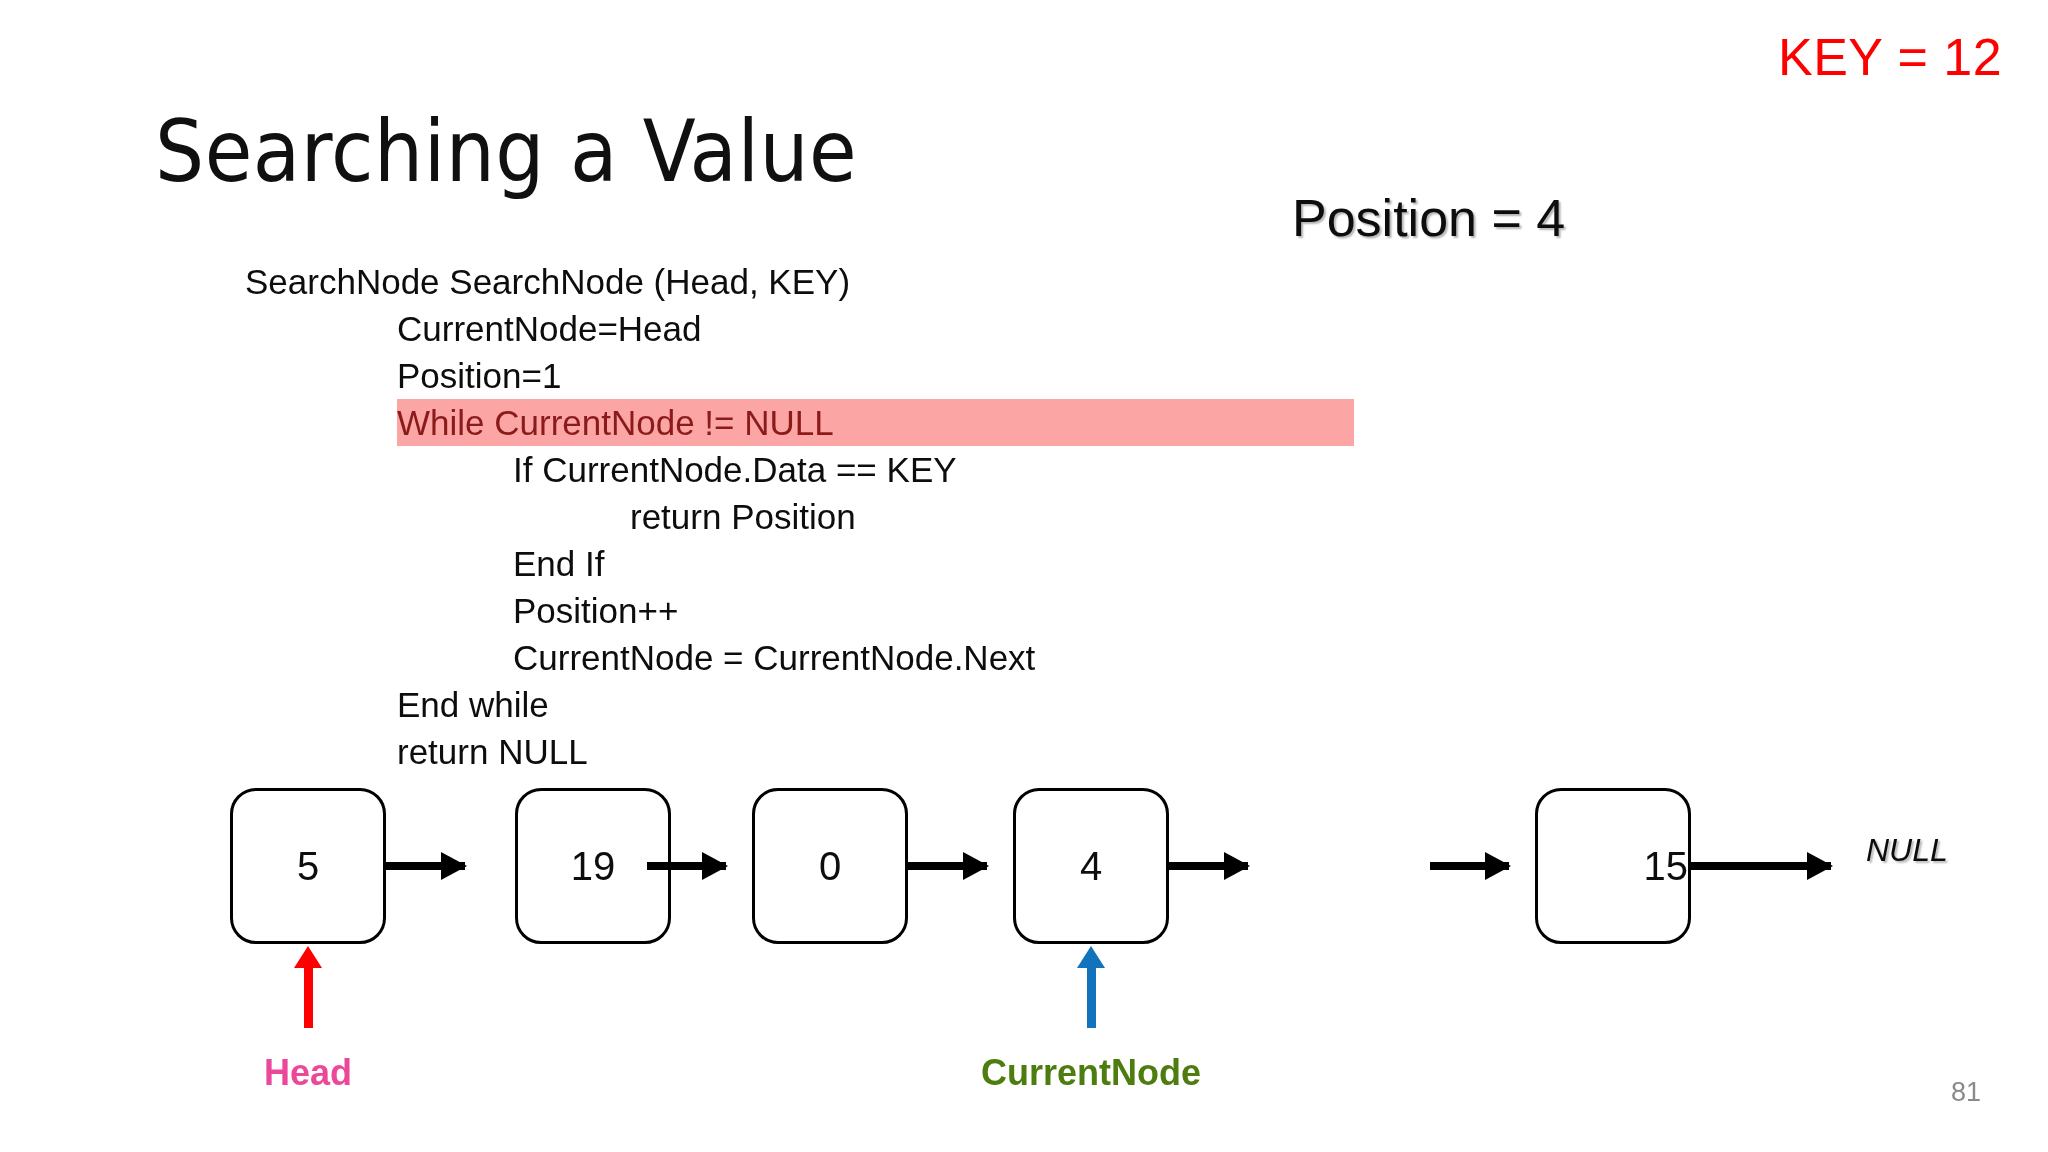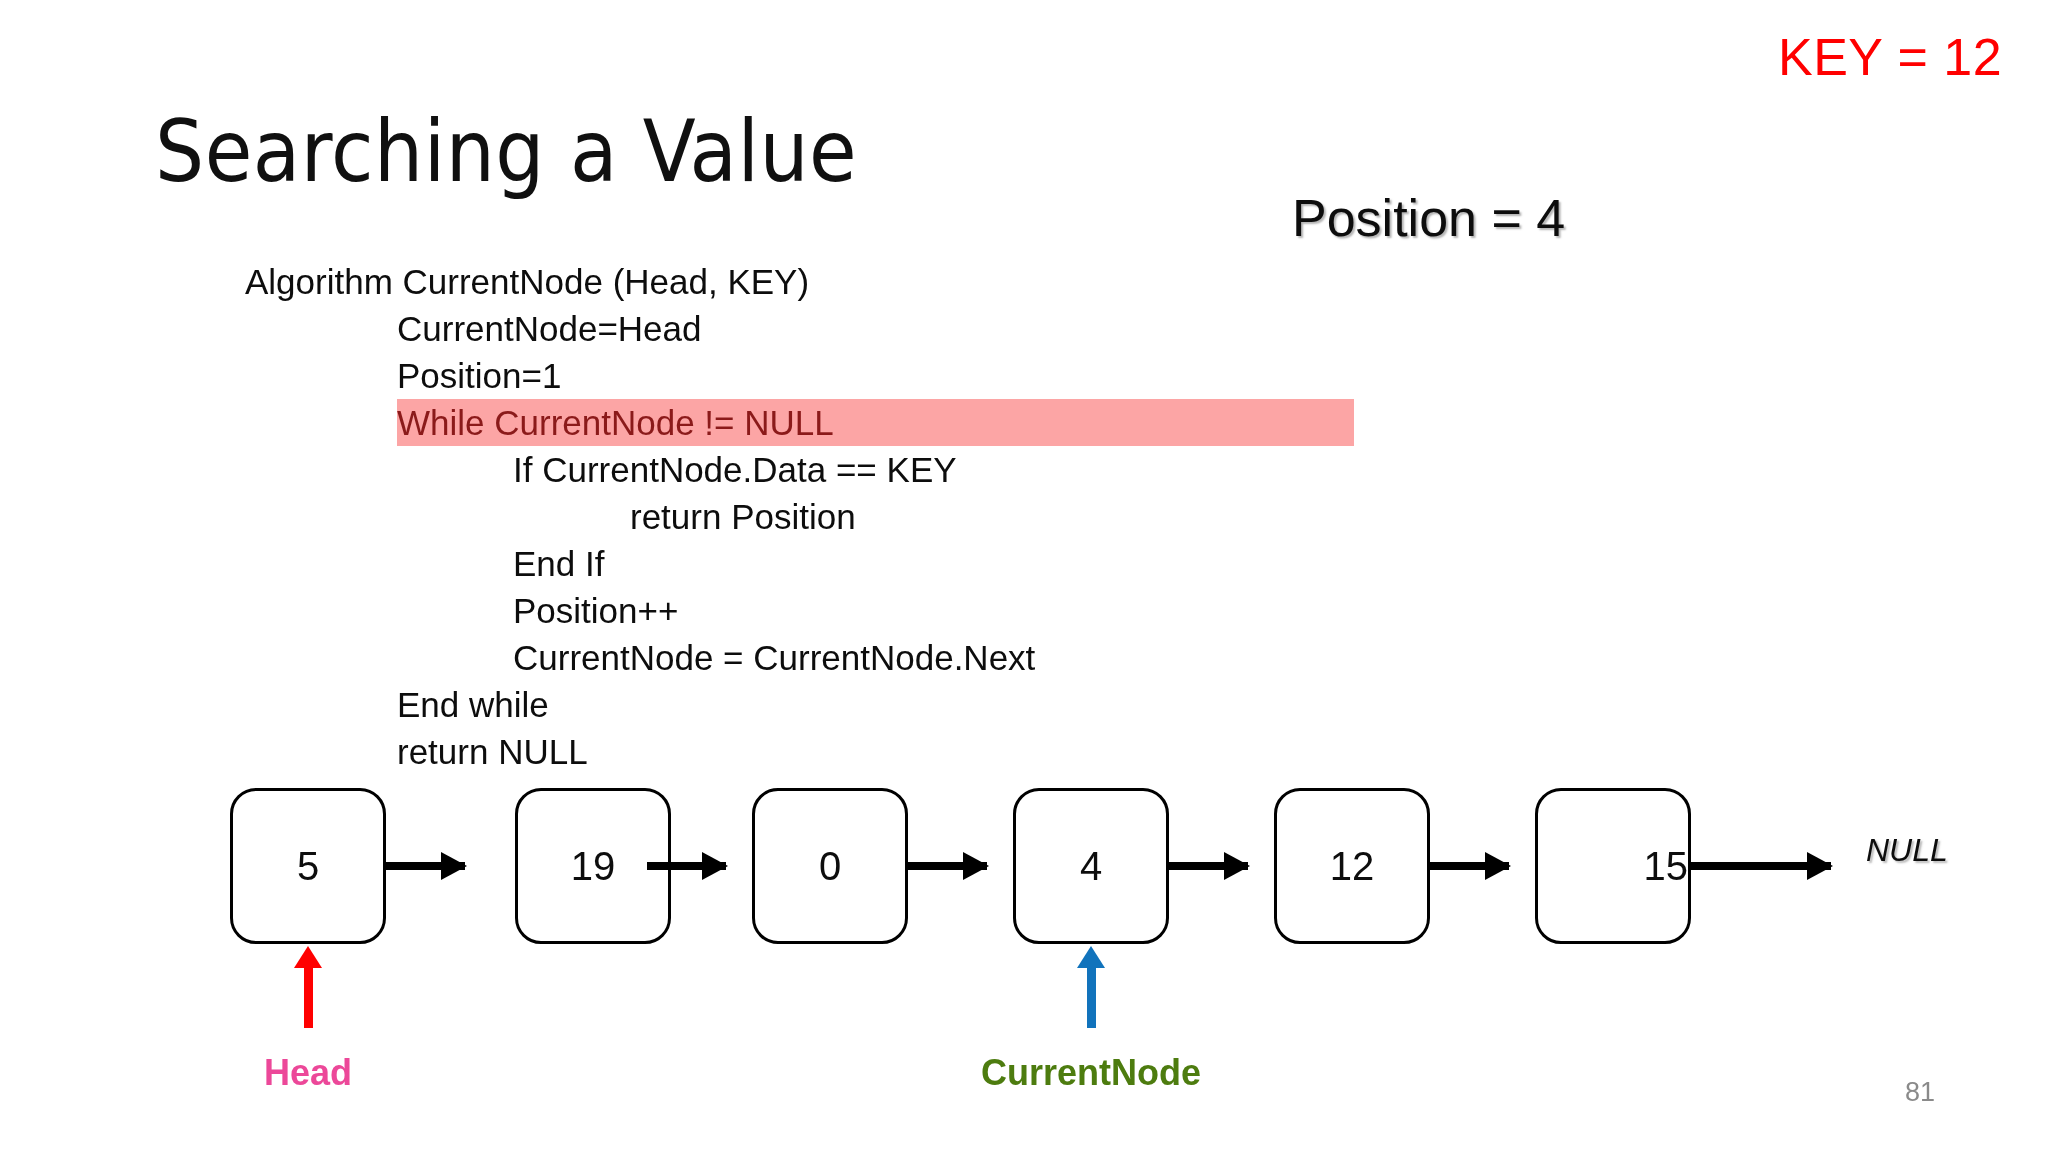--- a/index.html
+++ b/index.html
@@ -154,39 +154,39 @@
   .ptr-label {
     position: absolute;
     font-size: 36px;
     font-weight: bold;
     white-space: nowrap;
   }
 
   
   #slide-number {
     position: absolute;
-    left: 1905px;
+    left: 1951px;
     top: 1077px;
     font-size: 27px;
     color: #8a8a8a;
   }
 </style>
 </head>
 <body>
 
 <div id="slide">
 
   <div id="key-label">KEY = 12</div>
 
   <div id="slide-title">Searching a Value</div>
 
   <div id="position-label">Position = 4</div>
 
   <div id="code-block">
-      <div class="code-line indent-0"><span class="txt">Algorithm CurrentNode (Head, KEY)</span></div>
+      <div class="code-line indent-0"><span class="txt">SearchNode SearchNode (Head, KEY)</span></div>
       <div class="code-line indent-1"><span class="txt">CurrentNode=Head</span></div>
       <div class="code-line indent-1"><span class="txt">Position=1</span></div>
       <div class="code-line indent-1 highlighted"><span class="txt">While CurrentNode != NULL</span></div>
       <div class="code-line indent-2"><span class="txt">If CurrentNode.Data == KEY</span></div>
       <div class="code-line indent-3"><span class="txt">return Position</span></div>
       <div class="code-line indent-2"><span class="txt">End If</span></div>
       <div class="code-line indent-2"><span class="txt">Position++</span></div>
       <div class="code-line indent-2"><span class="txt">CurrentNode = CurrentNode.Next</span></div>
       <div class="code-line indent-1"><span class="txt">End while</span></div>
       <div class="code-line indent-1"><span class="txt">return NULL</span></div>
@@ -202,23 +202,20 @@
       </div>
       <div class="link-arrow" style="left: 647px; top: 862px; width: 79px;"></div>
       <div class="node" style="left: 752px; top: 788px;">
         <span>0</span>
       </div>
       <div class="link-arrow" style="left: 908px; top: 862px; width: 79px;"></div>
       <div class="node" style="left: 1013px; top: 788px;">
         <span>4</span>
       </div>
       <div class="link-arrow" style="left: 1169px; top: 862px; width: 79px;"></div>
-      <div class="node" style="left: 1274px; top: 788px;">
-        <span>12</span>
-      </div>
       <div class="link-arrow" style="left: 1430px; top: 862px; width: 79px;"></div>
       <div class="node" style="left: 1535px; top: 788px; justify-content: flex-end;">
         <span>15</span>
       </div>
       <div class="link-arrow" style="left: 1691px; top: 862px; width: 140px;"></div>
       <div id="null-text" style="left: 1866px; top: 832px;">NULL</div>
       <div class="ptr-head" style="left: 294px; top: 946px; border-bottom: 22px solid rgb(255, 0, 0);"></div>
       <div class="ptr-shaft" style="left: 304px; top: 966px; height: 62px; background: rgb(255, 0, 0);"></div>
       <div class="ptr-label" style="color: #ec4899; top: 1052px; left: 264px;">Head</div>
       <div class="ptr-head" style="left: 1077px; top: 946px; border-bottom: 22px solid rgb(17, 115, 188);"></div>

